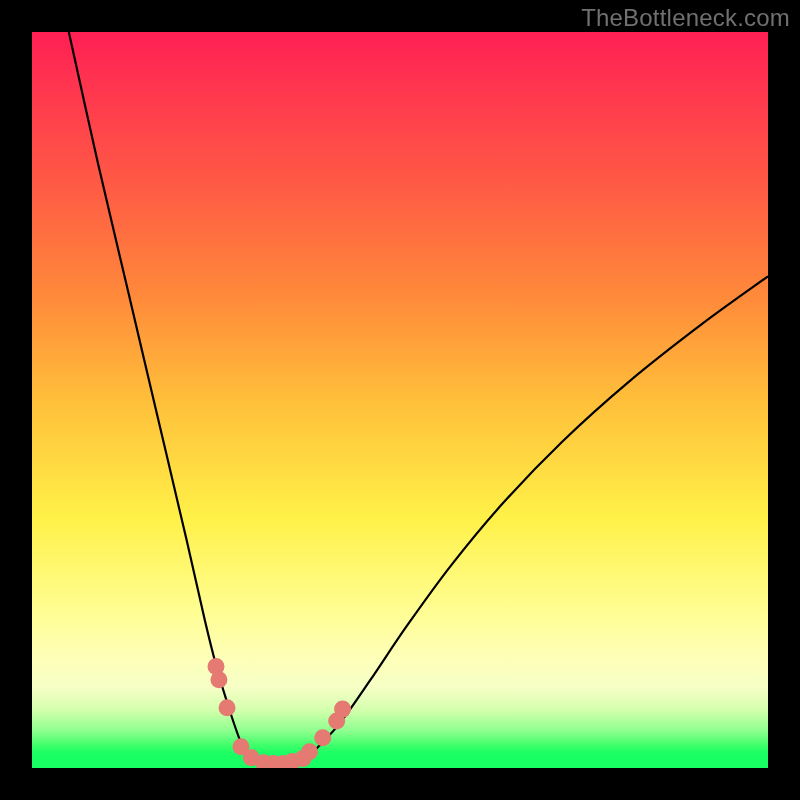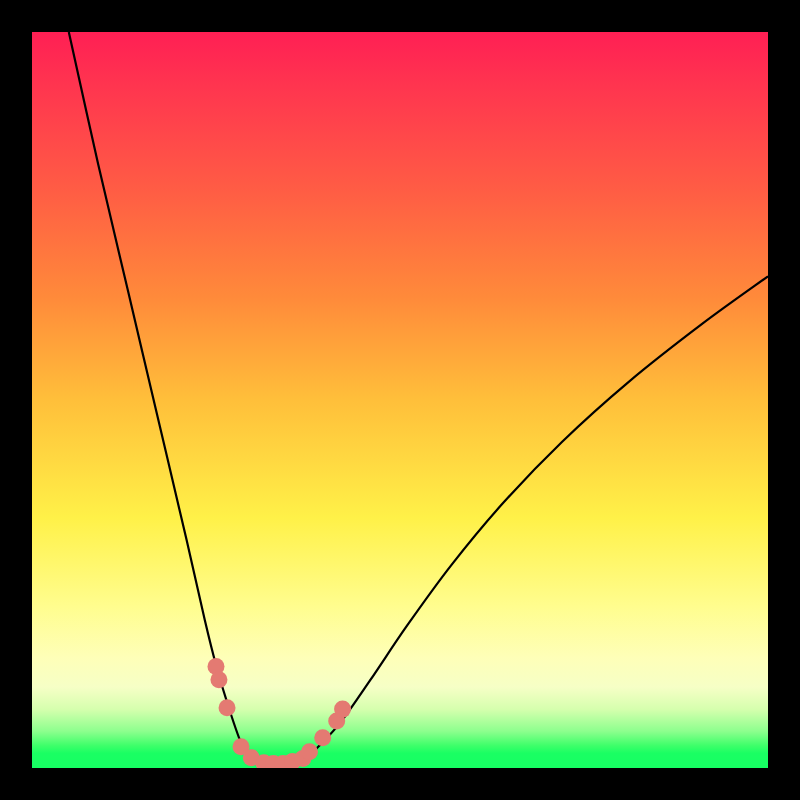--- a/index.html
+++ b/index.html
@@ -88,13 +88,14 @@
           <circle class="dot" cx="250.98" cy="731.58" r="8.5"></circle>
           <circle class="dot" cx="260.54" cy="729.38" r="8.5"></circle>
           <circle class="dot" cx="270.85" cy="726.43" r="8.5"></circle>
           <circle class="dot" cx="277.47" cy="719.81" r="8.5"></circle>
           <circle class="dot" cx="290.72" cy="705.82" r="8.5"></circle>
           <circle class="dot" cx="304.70" cy="688.90" r="8.5"></circle>
           <circle class="dot" cx="310.59" cy="677.12" r="8.5"></circle>
         </g>
     </svg>
   </div>
+  <div class="watermark">TheBottleneck.com</div>
 </div>
 
 </body></html>

